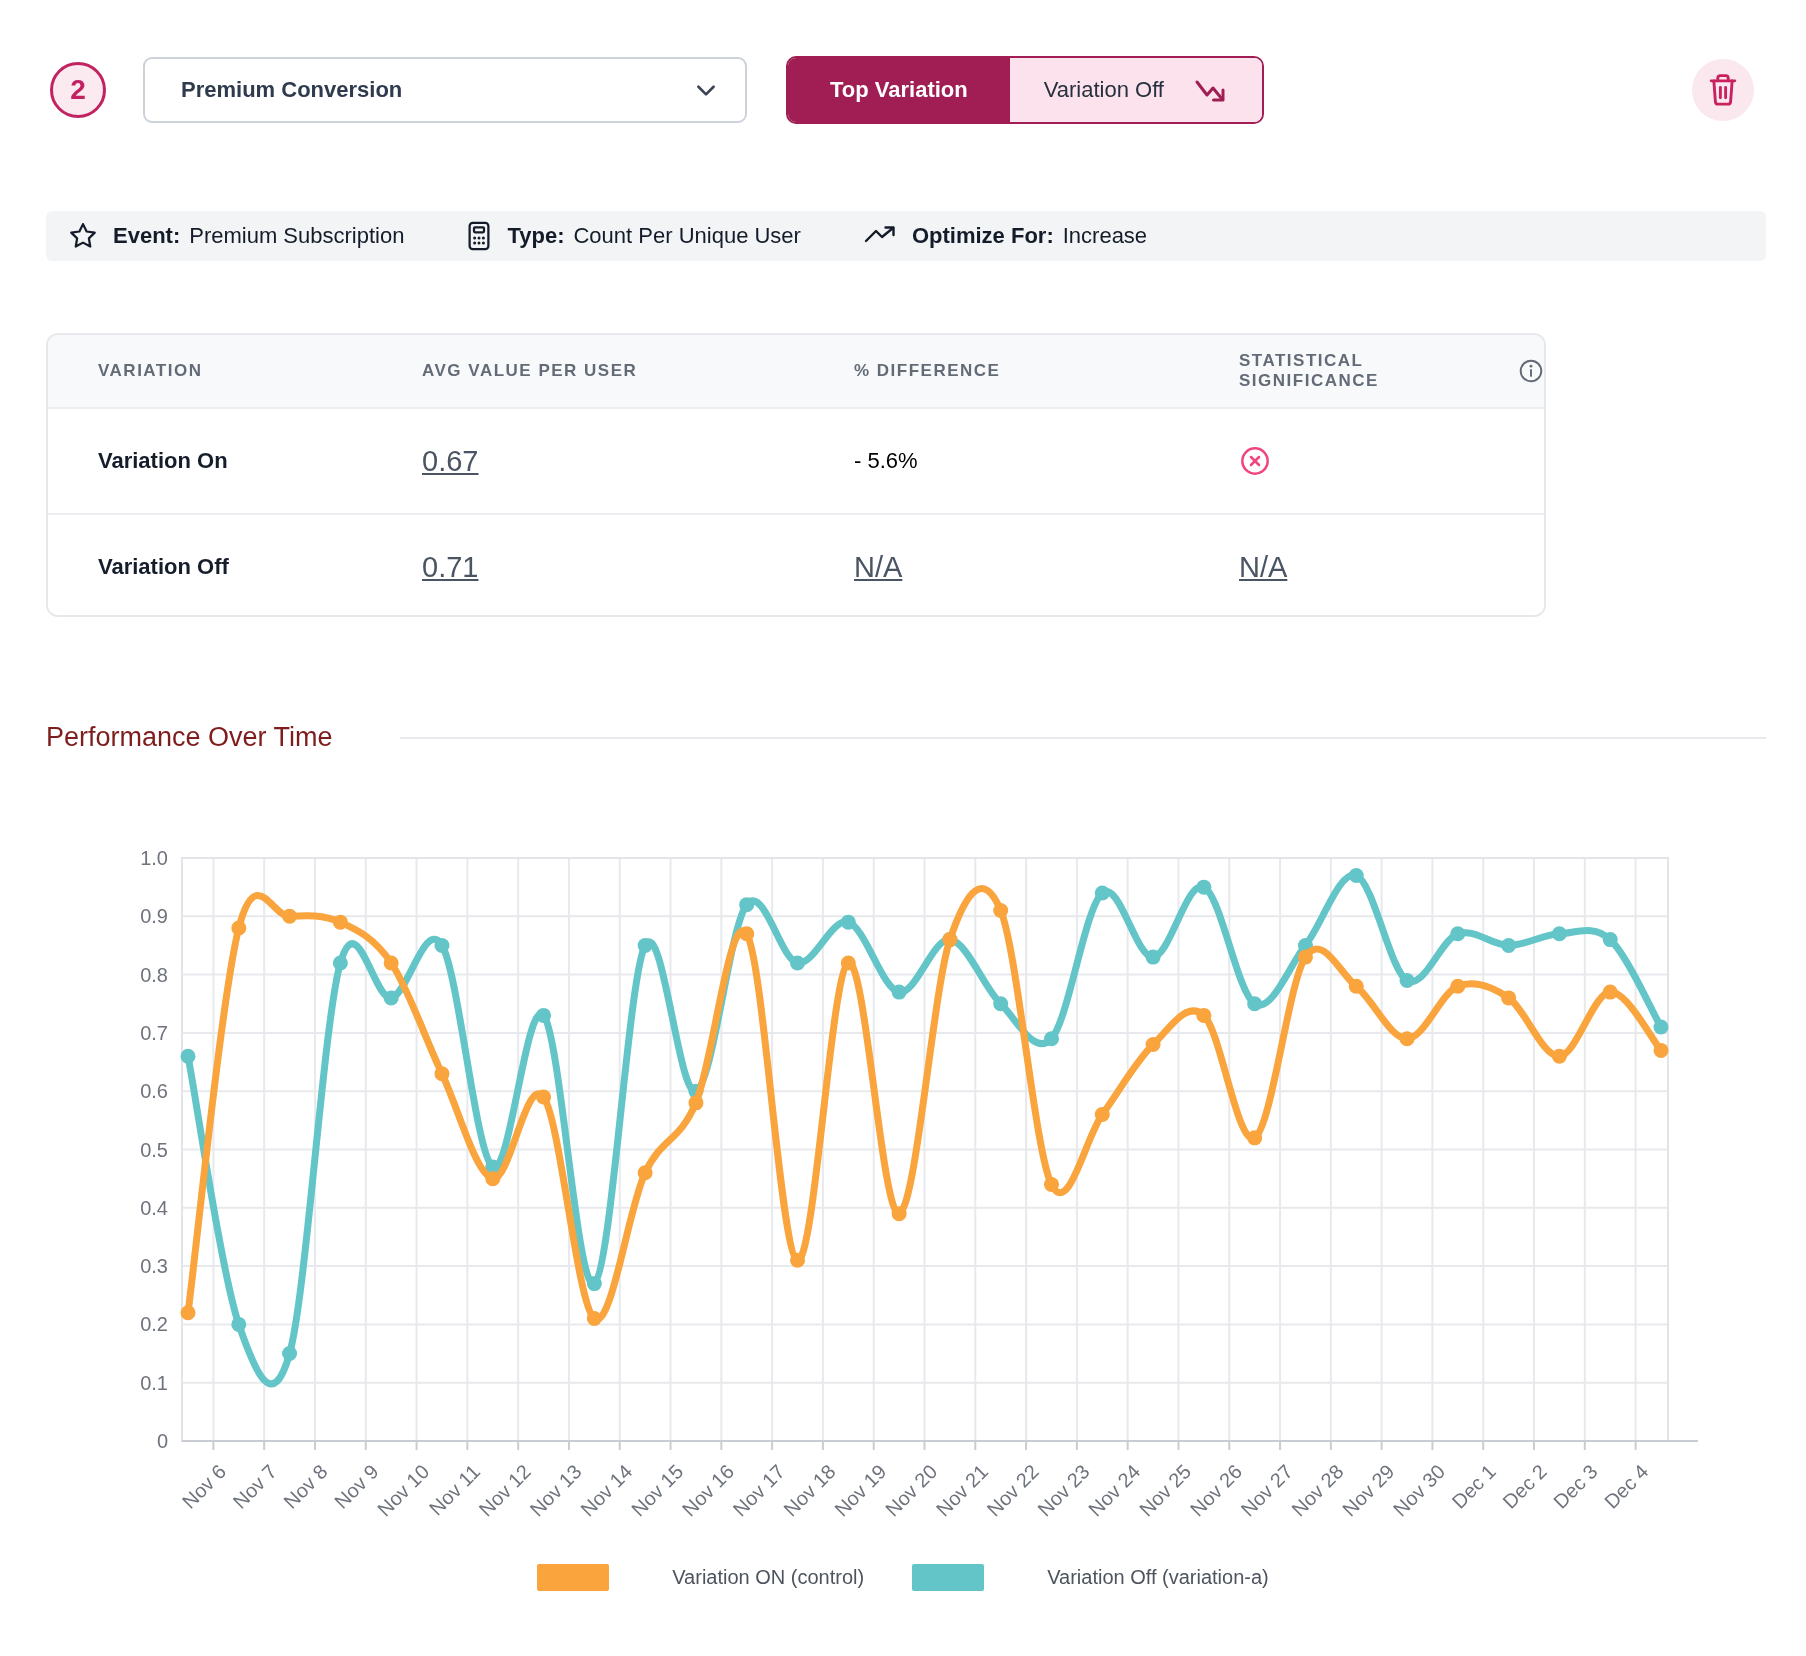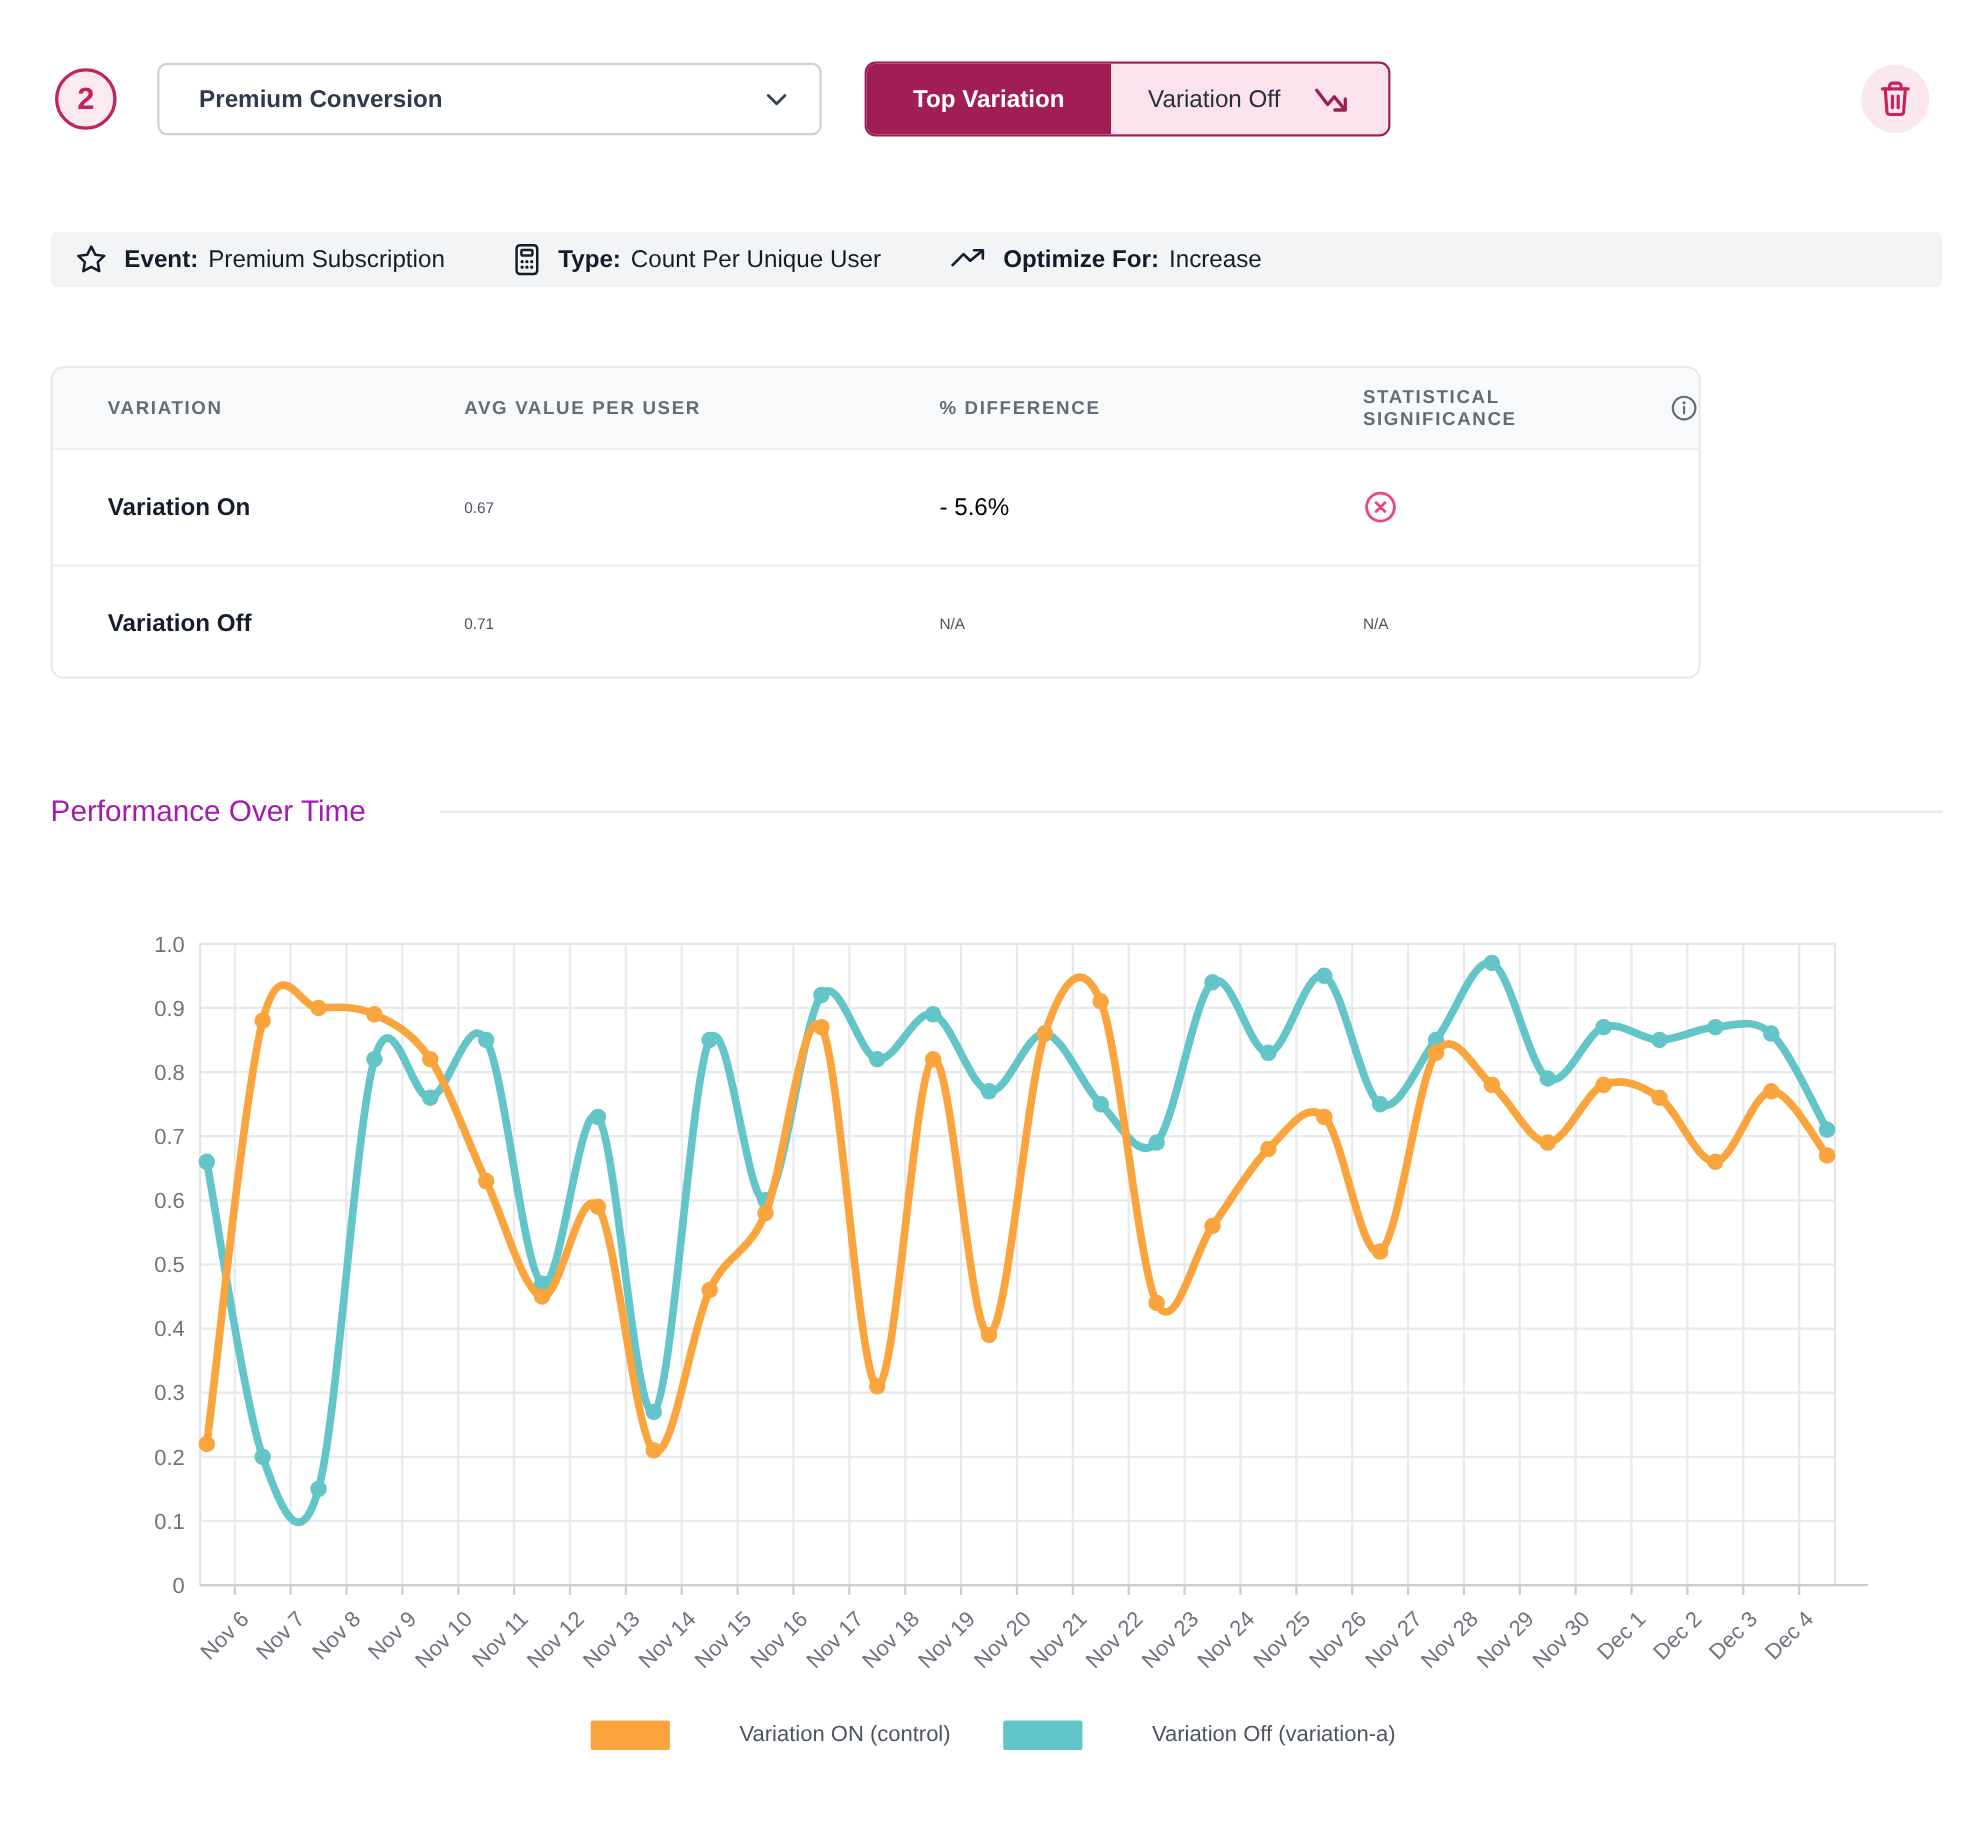--- a/index.html
+++ b/index.html
@@ -27,24 +27,24 @@
              background:#fff;box-sizing:border-box;overflow:hidden;}
   .t-head{height:72px;background:#F8F9FB;border-bottom:2px solid #EDEEF1;display:flex;align-items:center;}
   .t-row{height:104px;display:flex;align-items:center;background:#fff;}
   .t-row + .t-row{border-top:2px solid #EDEEF1;}
   .c1{width:374px;padding-left:50px;box-sizing:border-box;}
   .c2{width:432px;}
   .c3{width:385px;}
   .c4{flex:1;display:flex;align-items:center;}
   .hcell{font-size:17px;letter-spacing:1.5px;color:#636B77;font-weight:bold;}
   .rname{font-size:22px;font-weight:bold;color:#151D2B;}
-  .rval{font-size:14px;color:#4A5462;}
+  .rval{font-size:29px;color:#4A5462;text-decoration:underline;}
   .diff-neg{font-size:22px;color:#000000;}
   
-  .sec-title{position:absolute;left:46px;top:722px;font-size:27px;color:#a21caf;}
+  .sec-title{position:absolute;left:46px;top:722px;font-size:27px;color:#7f1d1d;}
   .sec-rule{position:absolute;left:400px;top:737px;width:1366px;height:2px;background:#E8E9EC;}
   
   .chart-wrap{position:absolute;left:30px;top:828px;width:1746px;height:710px;}
   .axis-label{font-size:20px;fill:#6E737C;}
   .legend{position:absolute;left:30px;top:1564px;width:1746px;display:flex;justify-content:center;align-items:center;gap:48px;}
   .leg-item{display:flex;align-items:center;gap:15px;}
   .leg-swatch{width:72px;height:27px;border-radius:2px;}
   .leg-label{font-size:20px;color:#4D545E;margin-left:48px;}
   svg{display:block;}
 </style>

